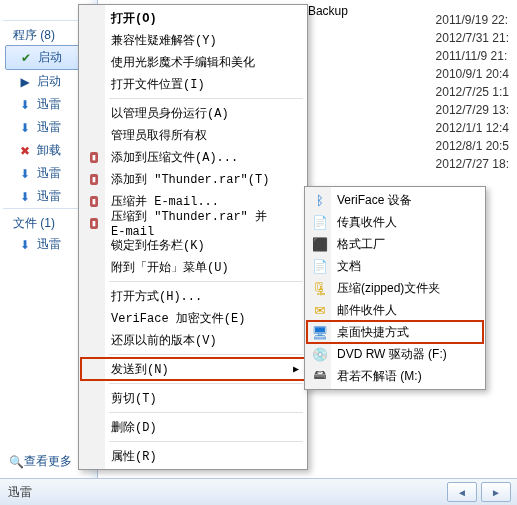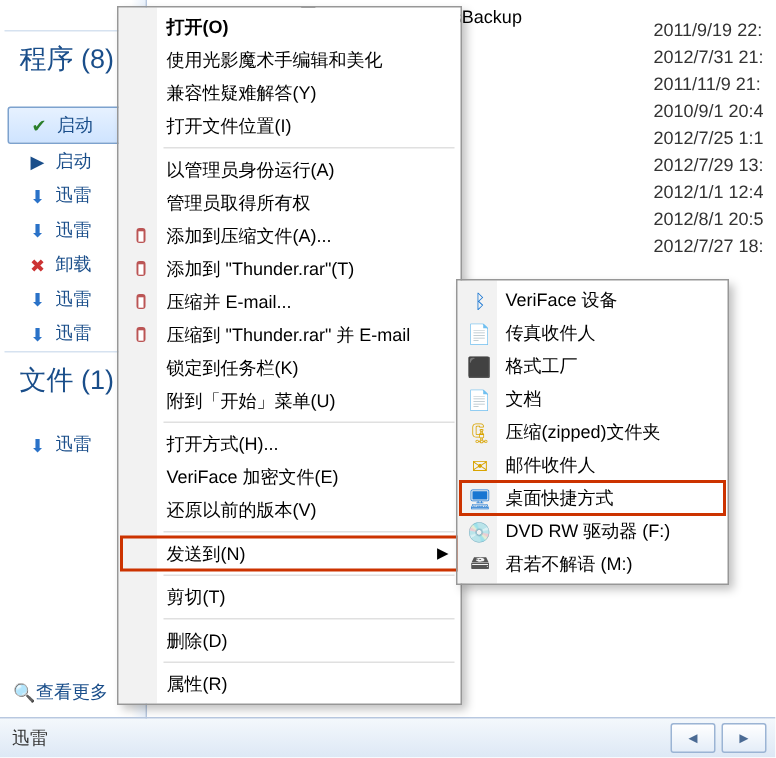--- a/index.html
+++ b/index.html
@@ -19,22 +19,22 @@
     top: 0;
     width: 95px;
     height: 500px;
     background: linear-gradient(to right,#fff 0%,#fff 90%, #e9f1fb 100%);
     border-right: 1px solid #b8c8e0;
     box-sizing: border-box;
     padding-top: 20px;
   }
   .sb-group-title {
     color: #1a4e8a;
-    font-size: 18px;
-    padding: 6px 4px 20px 10px;
+    font-size: 12px;
+    padding: 6px 4px 1px 10px;
     border-top: 1px solid #d6e2f0;
   }
   .sb-item {
     display: flex;
     align-items: center;
     padding: 3px 0 3px 14px;
     color: #1a4e8a;
     cursor: default;
     white-space: nowrap;
   }
@@ -60,21 +60,21 @@
   .tb-btn { width:28px; height:18px; background:linear-gradient(#fff,#e4edf8); border:1px solid #9bb4d4; border-radius:2px; display:flex;align-items:center;justify-content:center;font-size:10px;color:#4a6a94;}
 
   
   .menu {
     position:absolute;
     background: linear-gradient(to right,#f2f2f2 0,#f2f2f2 26px,#fff 26px,#fff 100%);
     border:1px solid #979797;
     box-shadow: 3px 3px 6px rgba(0,0,0,.25);
     padding:2px;
   }
-  .menu-main { left:78px; top:4px; width:224px; }
+  .menu-main { left:78px; top:4px; width:224px;font-family:Liberation Mono, monospace; }
   .menu-row {
     display:flex; align-items:center; height:22px;
     padding:0 20px 0 30px; position:relative; color:#000;
   }
   .menu-row.hl {
     outline:2px solid #c30; outline-offset:-1px;
   }
   .menu-row .mic { position:absolute; left:4px; width:18px;height:18px;display:flex;align-items:center;justify-content:center;font-size:13px;}
   .menu-row .arrow { position:absolute; right:6px; font-size:10px; color:#000;}
   .menu-sep { height:1px; background:#e0e0e0; margin:3px 2px 3px 28px;}
@@ -174,24 +174,24 @@
     <div class="tb-btn">◄</div>
     <div class="tb-btn">►</div>
   </div>
 </div>
 
 <div class="menu menu-main" id="main-menu">
     <div class="menu-row">
       <span style="font-weight: bold;">打开(O)</span>
     </div>
     <div class="menu-row">
+      <span>兼容性疑难解答(Y)</span>
+    </div>
+    <div class="menu-row">
       <span>使用光影魔术手编辑和美化</span>
-    </div>
-    <div class="menu-row">
-      <span>兼容性疑难解答(Y)</span>
     </div>
     <div class="menu-row">
       <span>打开文件位置(I)</span>
     </div>
     <div class="menu-sep"></div>
     <div class="menu-row">
       <span>以管理员身份运行(A)</span>
     </div>
     <div class="menu-row">
       <span>管理员取得所有权</span>

